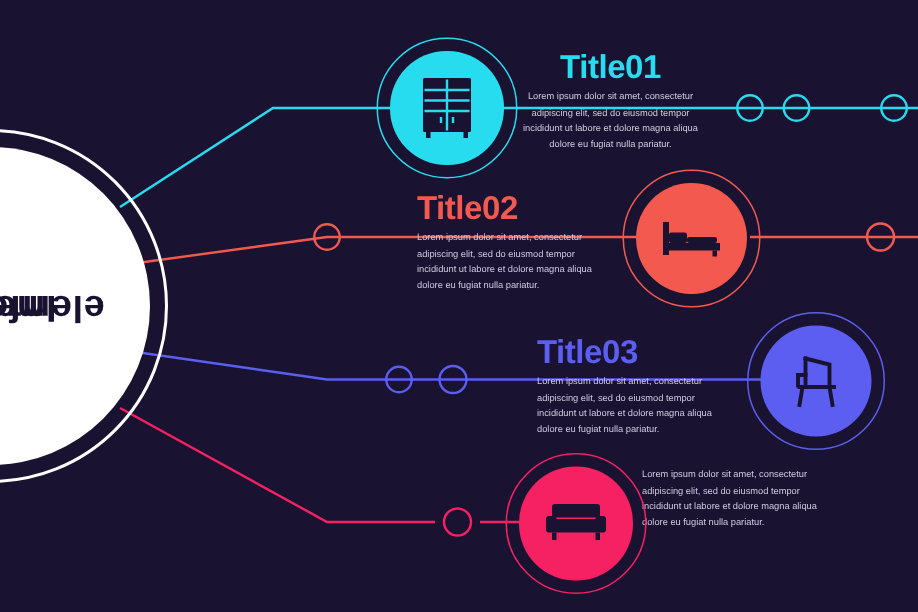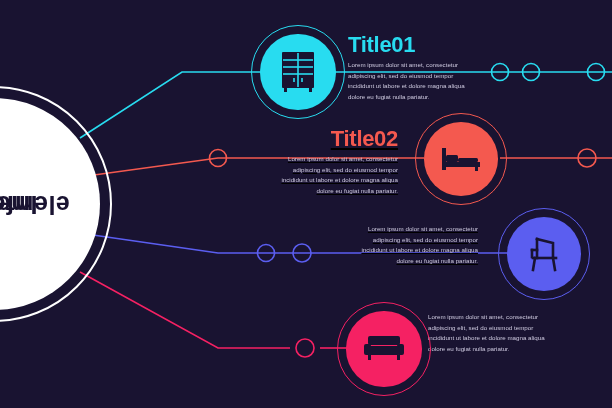--- a/index.html
+++ b/index.html
@@ -84,21 +84,21 @@
     margin:0 0 4px 0;
     line-height:1;
   }
   .block .body{
     font-size:6.2px;
     line-height:1.72;
     color:#cfcbe0;
     margin:0;
   }
   .block.right{text-align:left;}
-  .block.left{text-align:right;text-decoration:underline;}
+  .block.left{text-align:left;}
 </style>
 </head>
 <body>
 
 <div id="stage">
 
   <svg id="lines" viewBox="0 0 612 408">
 
     <g stroke="#28dcf0" stroke-width="1.6" fill="none">
       <path d="M 80 138 L 182 72 L 262 72"></path>
@@ -153,21 +153,21 @@
           <line x1="13" y1="27" x2="13" y2="31"></line>
           <line x1="21" y1="27" x2="21" y2="31"></line>
         </g>
         <g fill="#191331">
           <rect x="3" y="37" width="3" height="4"></rect>
           <rect x="28" y="37" width="3" height="4"></rect>
         </g>
       </svg>
     </div>
   </div>
-  <div class="block right" style="left:348px;top:34px;width:118px;">
+  <div class="block right" style="left:348px;top:34px;width:118px;text-align:center;">
     <p class="ttl" style="color:#28dcf0;">Title01</p>
     <p class="body">Lorem ipsum dolor sit amet, consectetur adipiscing elit, sed do eiusmod tempor incididunt ut labore et dolore magna aliqua dolore eu fugiat nulla pariatur.</p>
   </div>
 
   <div class="node" style="left:415px;top:113px;width:92px;height:92px;color:#f4594f;">
     <div class="outer"></div>
     <div class="disc"></div>
     <div class="glyph">
       <svg width="38" height="26" viewBox="0 0 38 26">
         <g fill="#191331">
@@ -196,20 +196,21 @@
           <path d="M4 22 L27 22"></path>
           <path d="M3 14 L8 14"></path>
           <path d="M3 14 L3 21"></path>
           <path d="M6 22 L4 34"></path>
           <path d="M24 22 L26 34"></path>
         </g>
       </svg>
     </div>
   </div>
   <div class="block left" style="left:358px;top:224px;width:120px;">
+    <p class="ttl" style="color:#5b5ef0;">Title03</p>
     <p class="body">Lorem ipsum dolor sit amet, consectetur adipiscing elit, sed do eiusmod tempor incididunt ut labore et dolore magna aliqua dolore eu fugiat nulla pariatur.</p>
   </div>
 
   <div class="node" style="left:337px;top:302px;width:94px;height:94px;color:#f52163;">
     <div class="outer"></div>
     <div class="disc"></div>
     <div class="glyph">
       <svg width="40" height="28" viewBox="0 0 40 28">
         <g fill="#191331">
           <rect x="4" y="1" width="32" height="9" rx="2"></rect>

